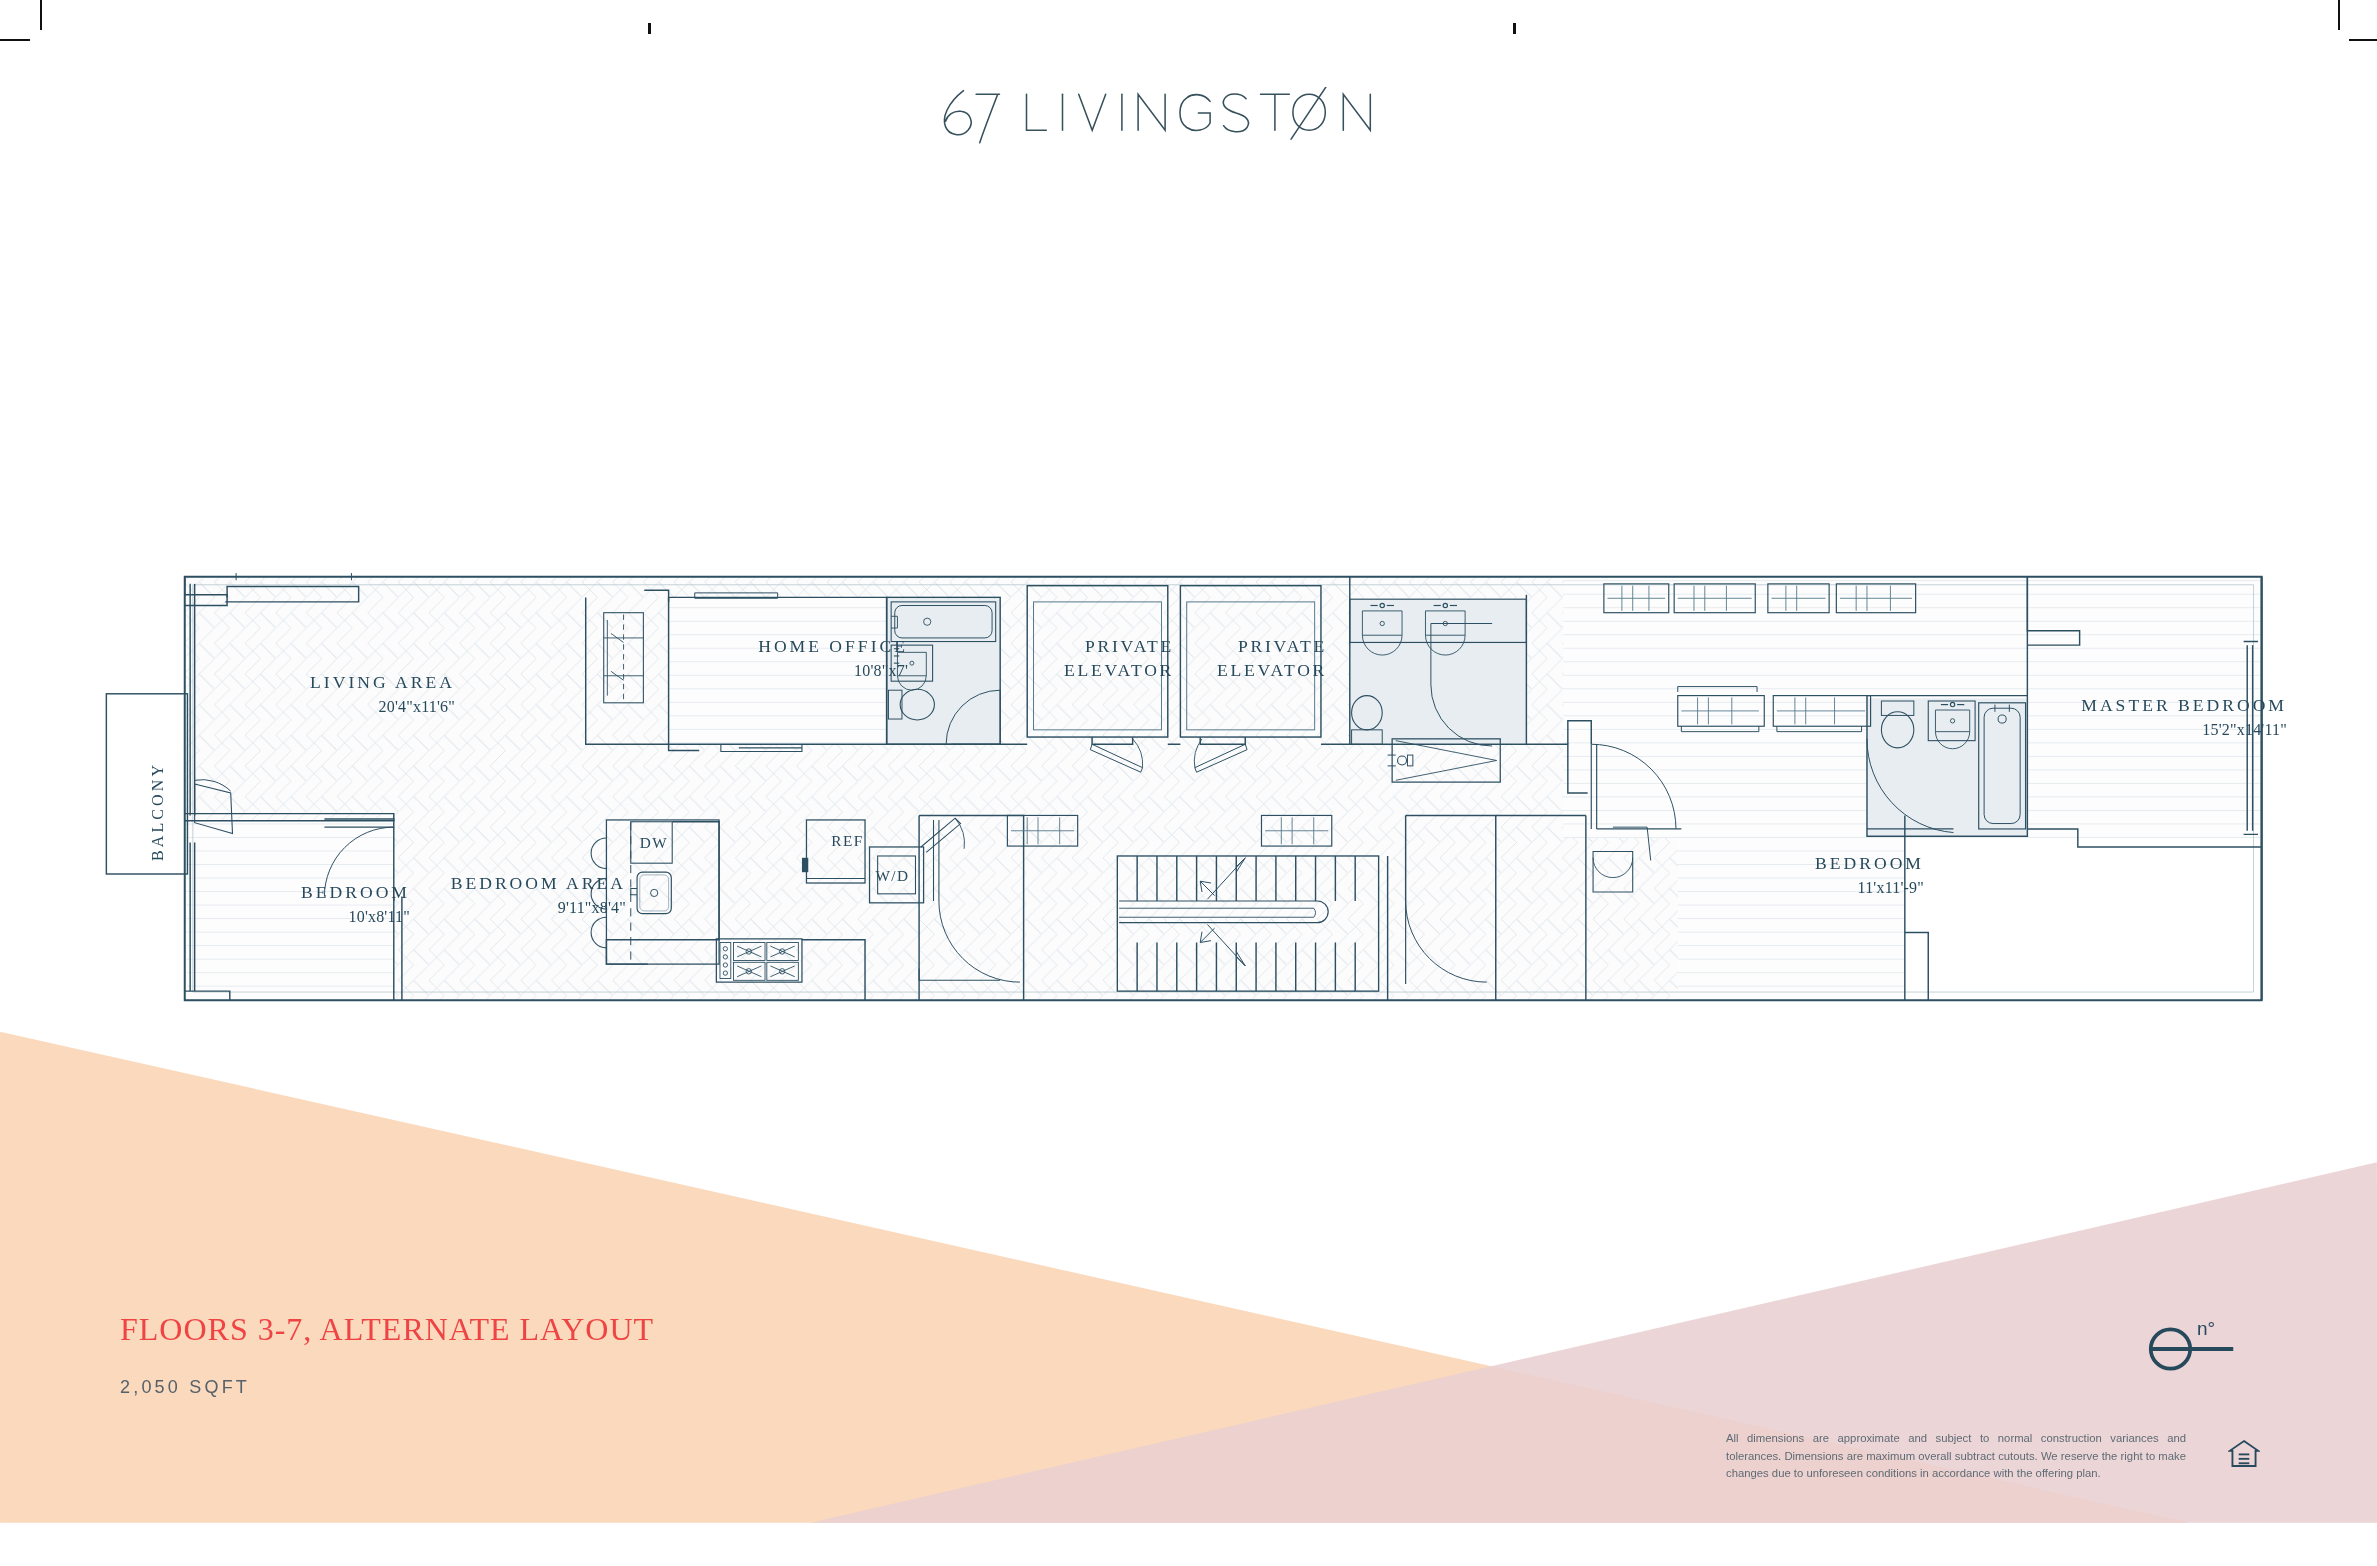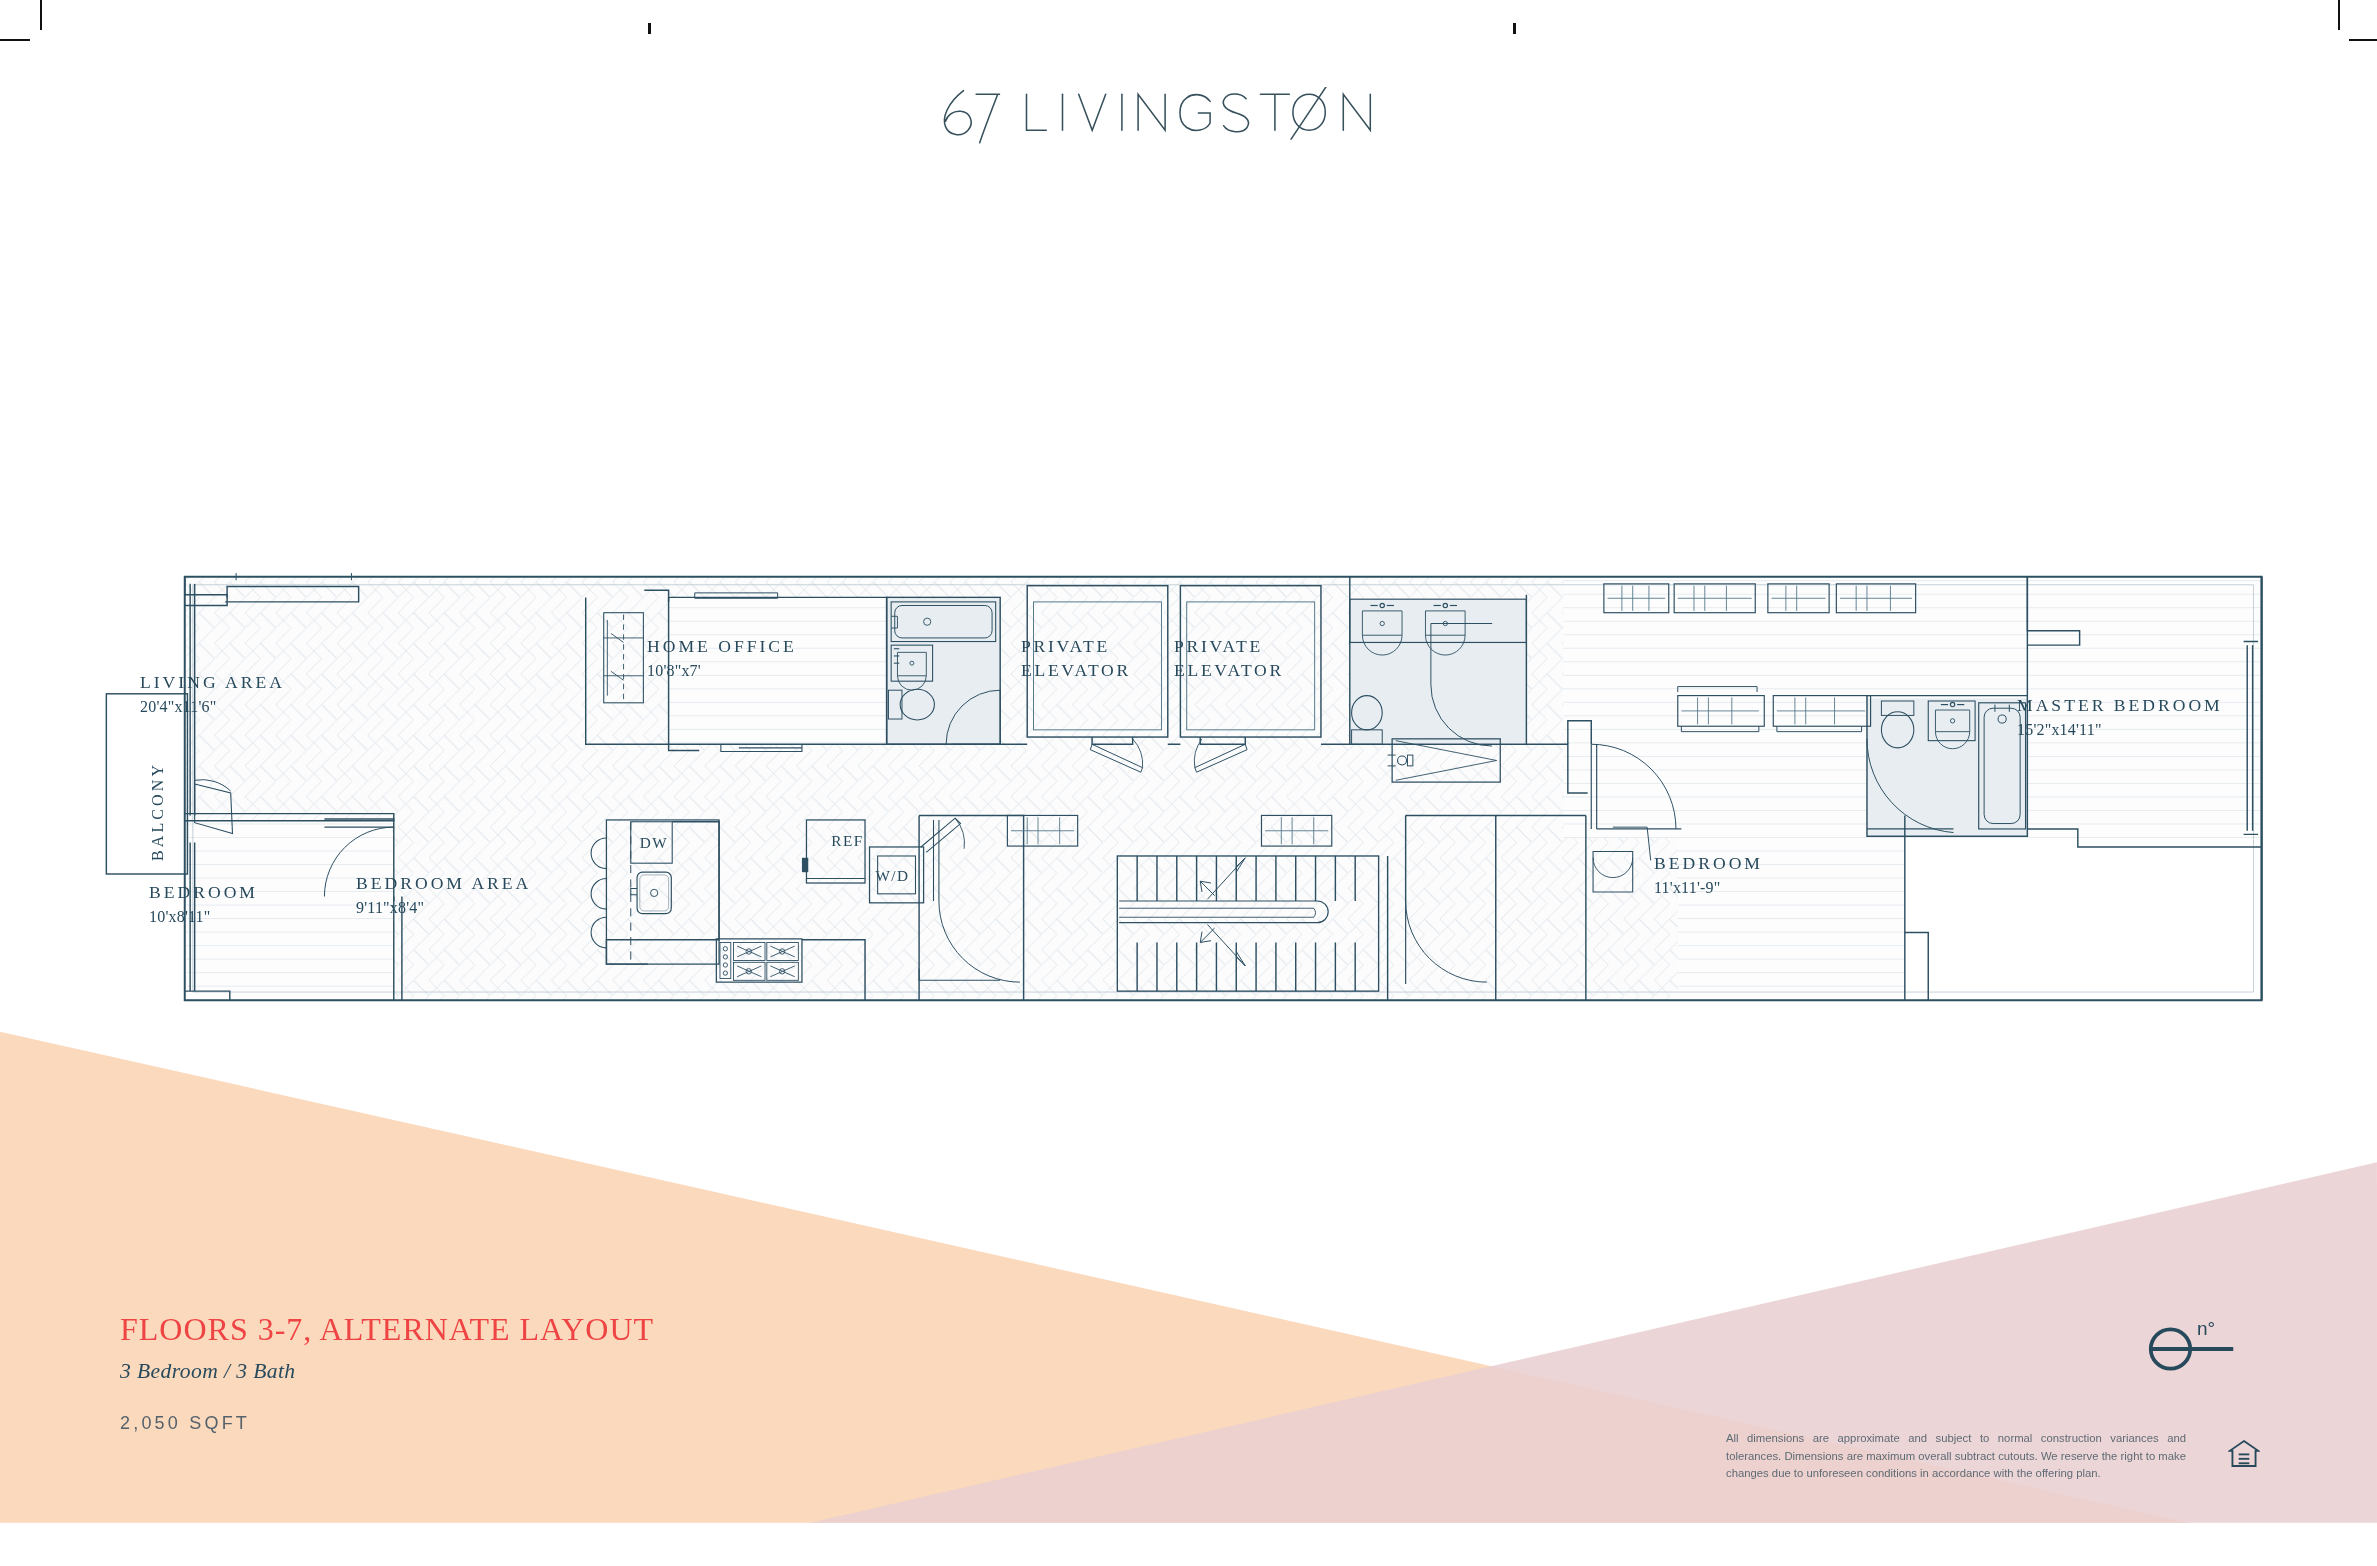--- a/index.html
+++ b/index.html
@@ -24,21 +24,21 @@
     display:inline-flex;align-items:flex-start;justify-content:center;
     color:#36505c;
   }
   #brand .sub{
     margin-top:27px;
     font-family:"Liberation Serif", serif;
     font-size:17px;letter-spacing:4.1px;color:#36505c;font-weight:400;
   }
 
   
-  .rm{position:absolute;text-align:left;color:#27495c;pointer-events:none;}
+  .rm{position:absolute;text-align:right;color:#27495c;pointer-events:none;}
   .rm .nm{
     font-family:"Liberation Serif", serif;
     font-size:17.6px;letter-spacing:3px;line-height:1.35;white-space:nowrap;
   }
   .rm .dm{
     font-family:"Liberation Serif", serif;
     font-size:16px;letter-spacing:0.2px;line-height:1.45;white-space:nowrap;
   }
   .rm.two .nm{letter-spacing:2.7px;}
   .appl{
@@ -547,21 +547,20 @@
 
     <polygon points="0,1145 0,1690 2420,1690 1360,1145" fill="#fbd9bd" opacity="0"></polygon>
     <polygon points="0,1145 0,1690 2430,1690" fill="#fbd9bd"></polygon>
 
     <polygon points="2638,1290 2638,1690 900,1690" fill="#e9cfd2" opacity="0.88"></polygon>
   </svg>
 </div>
 
 <div id="footer-text">
   <div id="plan-title">FLOORS 3-7, ALTERNATE LAYOUT</div>
-  <div id="plan-sub">3 Bedroom / 3 Bath</div>
   <div id="plan-sqft">2,050 SQFT</div>
 </div>
 
 <div id="disclaimer">All dimensions are approximate and subject to normal construction variances and tolerances. Dimensions are maximum overall subtract cutouts. We reserve the right to make changes due to unforeseen conditions in accordance with the offering plan.</div>
 
 <div id="compass">
   <svg width="90" height="52" viewBox="0 0 100 58" fill="none" stroke="#27495c" stroke-width="4.2">
     <circle cx="26" cy="29" r="22"></circle>
     <line x1="4" y1="29" x2="96" y2="29"></line>
   </svg>

